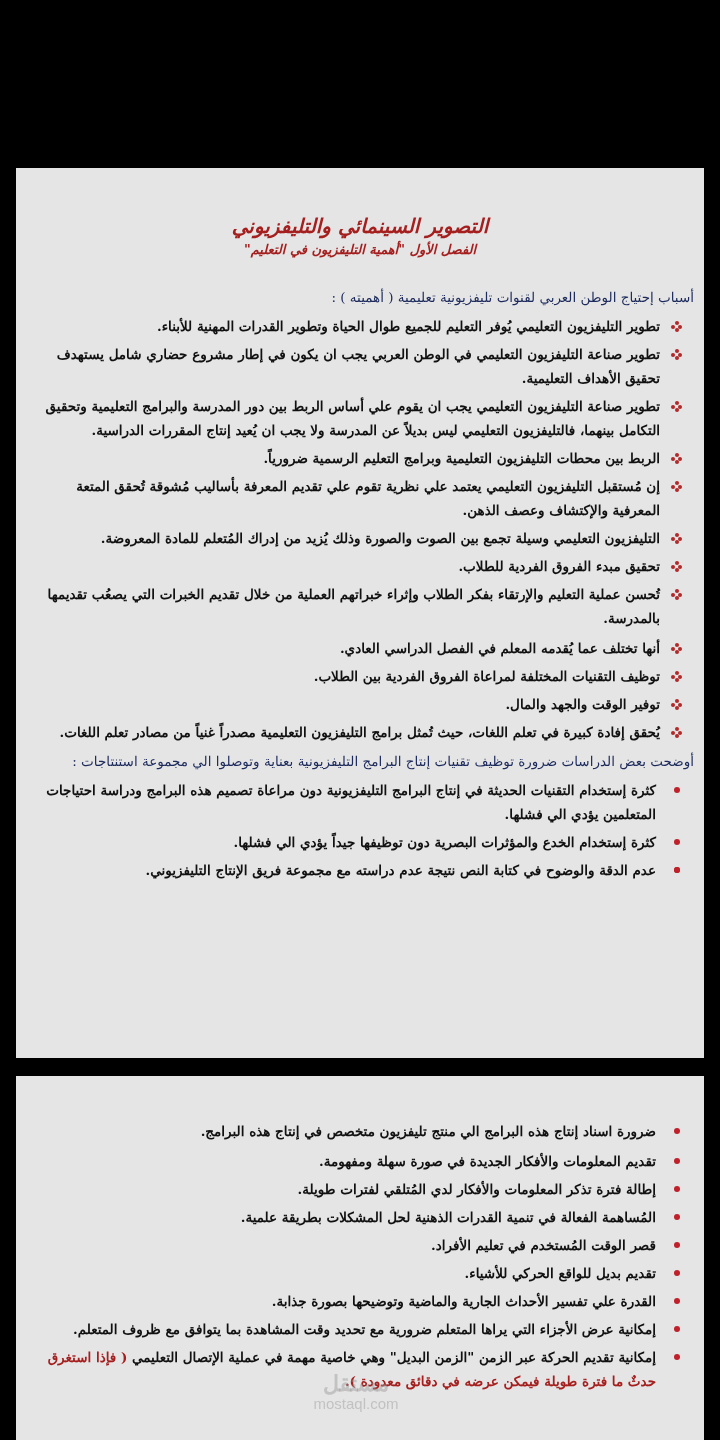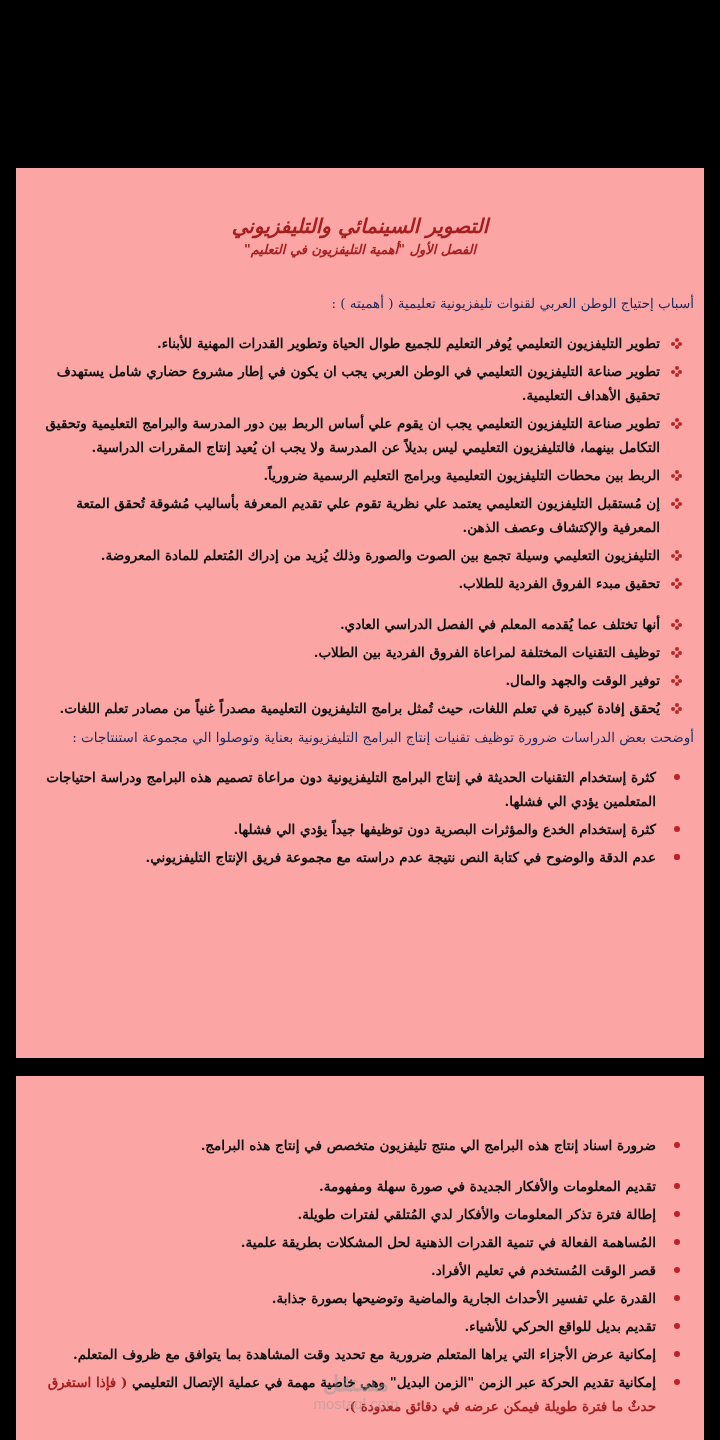--- a/index.html
+++ b/index.html
@@ -11,21 +11,21 @@
       width: 720px;
       height: 1440px;
       position: relative;
       overflow: hidden;
       font-family: "DejaVu Serif", "Liberation Serif", serif;
     }
     .page {
       position: absolute;
       left: 16px;
       width: 688px;
-      background: #fca5a5;
+      background: #e5e5e5;
       direction: rtl;
       box-sizing: border-box;
     }
     #page1 { top: 168px; height: 890px; }
     #page2 { top: 1076px; height: 400px; }
 
     .title-block {
       position: absolute;
       top: 44px;
       left: 0;
@@ -48,33 +48,33 @@
     }
 
     .content {
       position: absolute;
       right: 10px;
       left: 22px;
       font-size: 13.5px;
       color: #111111;
       font-weight: bold;
     }
-    #page1 .content { top: 124px; }
+    #page1 .content { top: 118px; }
     #page2 .content { top: 40px; }
 
     .heading {
       color: #1c2a5c;
       font-weight: normal;
       font-size: 13.5px;
       line-height: 22px;
       margin: 0 0 6px 0;
     }
     ul.list {
       list-style: none;
-      margin: 17px 0 6px 0;
+      margin: 3px 0 6px 0;
       padding: 0 12px 0 0;
     }
     ul.list li {
       position: relative;
       padding-right: 22px;
       line-height: 24px;
       margin-bottom: 4px;
     }
     .bullet-diamond {
       position: absolute;
@@ -167,20 +167,26 @@
             <i></i>
             <i></i>
             <i></i>
           </span><span>التليفزيون التعليمي وسيلة تجمع بين الصوت والصورة وذلك يُزيد من إدراك المُتعلم للمادة المعروضة.</span></li>
       <li><span class="bullet-diamond">
             <i></i>
             <i></i>
             <i></i>
             <i></i>
           </span><span>تحقيق مبدء الفروق الفردية للطلاب.</span></li>
+      <li><span class="bullet-diamond">
+            <i></i>
+            <i></i>
+            <i></i>
+            <i></i>
+          </span><span>تُحسن عملية التعليم والإرتقاء بفكر الطلاب وإثراء خبراتهم العملية من خلال تقديم الخبرات التي يصعُب تقديمها بالمدرسة.</span></li>
     </ul>
 
     <ul class="list">
       <li><span class="bullet-diamond">
             <i></i>
             <i></i>
             <i></i>
             <i></i>
           </span><span>أنها تختلف عما يُقدمه المعلم في الفصل الدراسي العادي.</span></li>
       <li><span class="bullet-diamond">
@@ -217,22 +223,22 @@
   <div class="content">
     <ul class="list dots">
       <li><span class="bullet-dot"></span><span>ضرورة اسناد إنتاج هذه البرامج الي منتج تليفزيون متخصص في إنتاج هذه البرامج.</span></li>
     </ul>
 
     <ul class="list dots">
       <li><span class="bullet-dot"></span><span>تقديم المعلومات والأفكار الجديدة في صورة سهلة ومفهومة.</span></li>
       <li><span class="bullet-dot"></span><span>إطالة فترة تذكر المعلومات والأفكار لدي المُتلقي لفترات طويلة.</span></li>
       <li><span class="bullet-dot"></span><span>المُساهمة الفعالة في تنمية القدرات الذهنية لحل المشكلات بطريقة علمية.</span></li>
       <li><span class="bullet-dot"></span><span>قصر الوقت المُستخدم في تعليم الأفراد.</span></li>
+      <li><span class="bullet-dot"></span><span>تقديم بديل للواقع الحركي للأشياء.</span></li>
       <li><span class="bullet-dot"></span><span>القدرة علي تفسير الأحداث الجارية والماضية وتوضيحها بصورة جذابة.</span></li>
-      <li><span class="bullet-dot"></span><span>تقديم بديل للواقع الحركي للأشياء.</span></li>
       <li><span class="bullet-dot"></span><span>إمكانية عرض الأجزاء التي يراها المتعلم ضرورية مع تحديد وقت المشاهدة بما يتوافق مع ظروف المتعلم.</span></li>
       <li><span class="bullet-dot"></span><span>إمكانية تقديم الحركة عبر الزمن "الزمن البديل" وهي خاصية مهمة في عملية الإتصال التعليمي </span><span class="highlight">( فإذا استغرق حدثٌ ما فترة طويلة فيمكن عرضه في دقائق معدودة ).</span></li>
     </ul>
   </div>
 </div>
 
 <div class="watermark">
   <div class="wm-ar">مستقل</div>
   <div>mostaql.com</div>
 </div>

